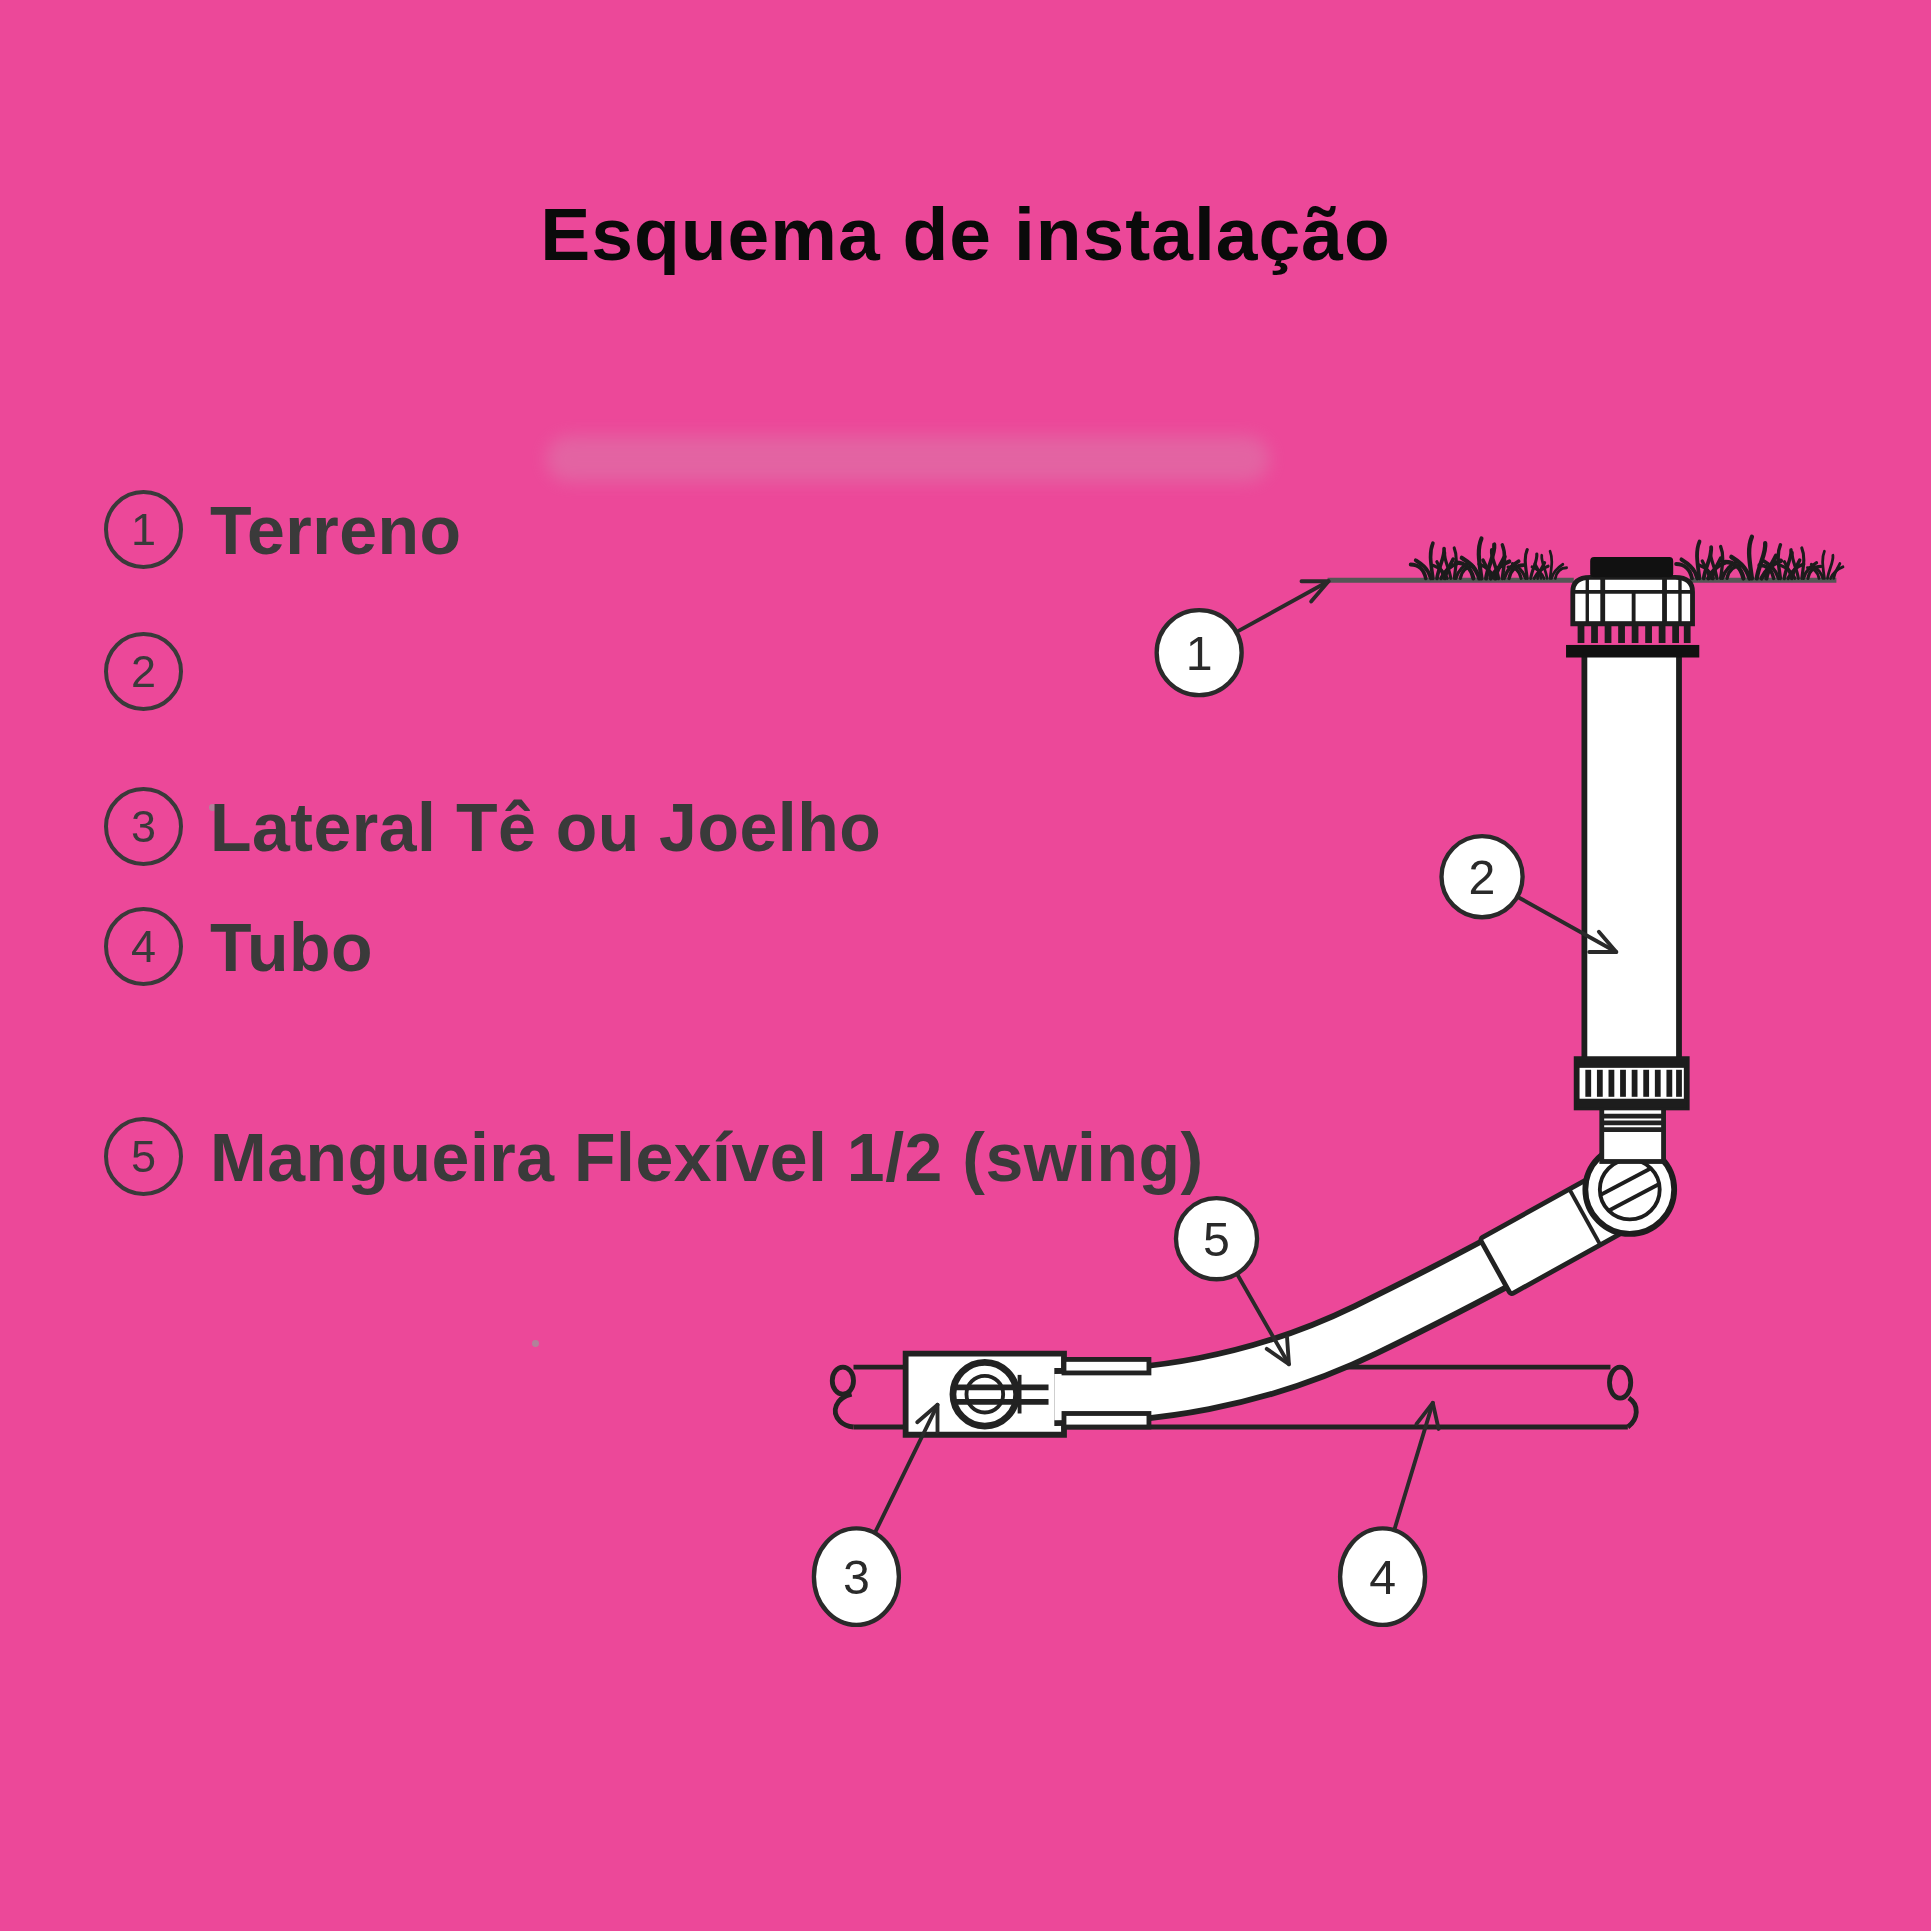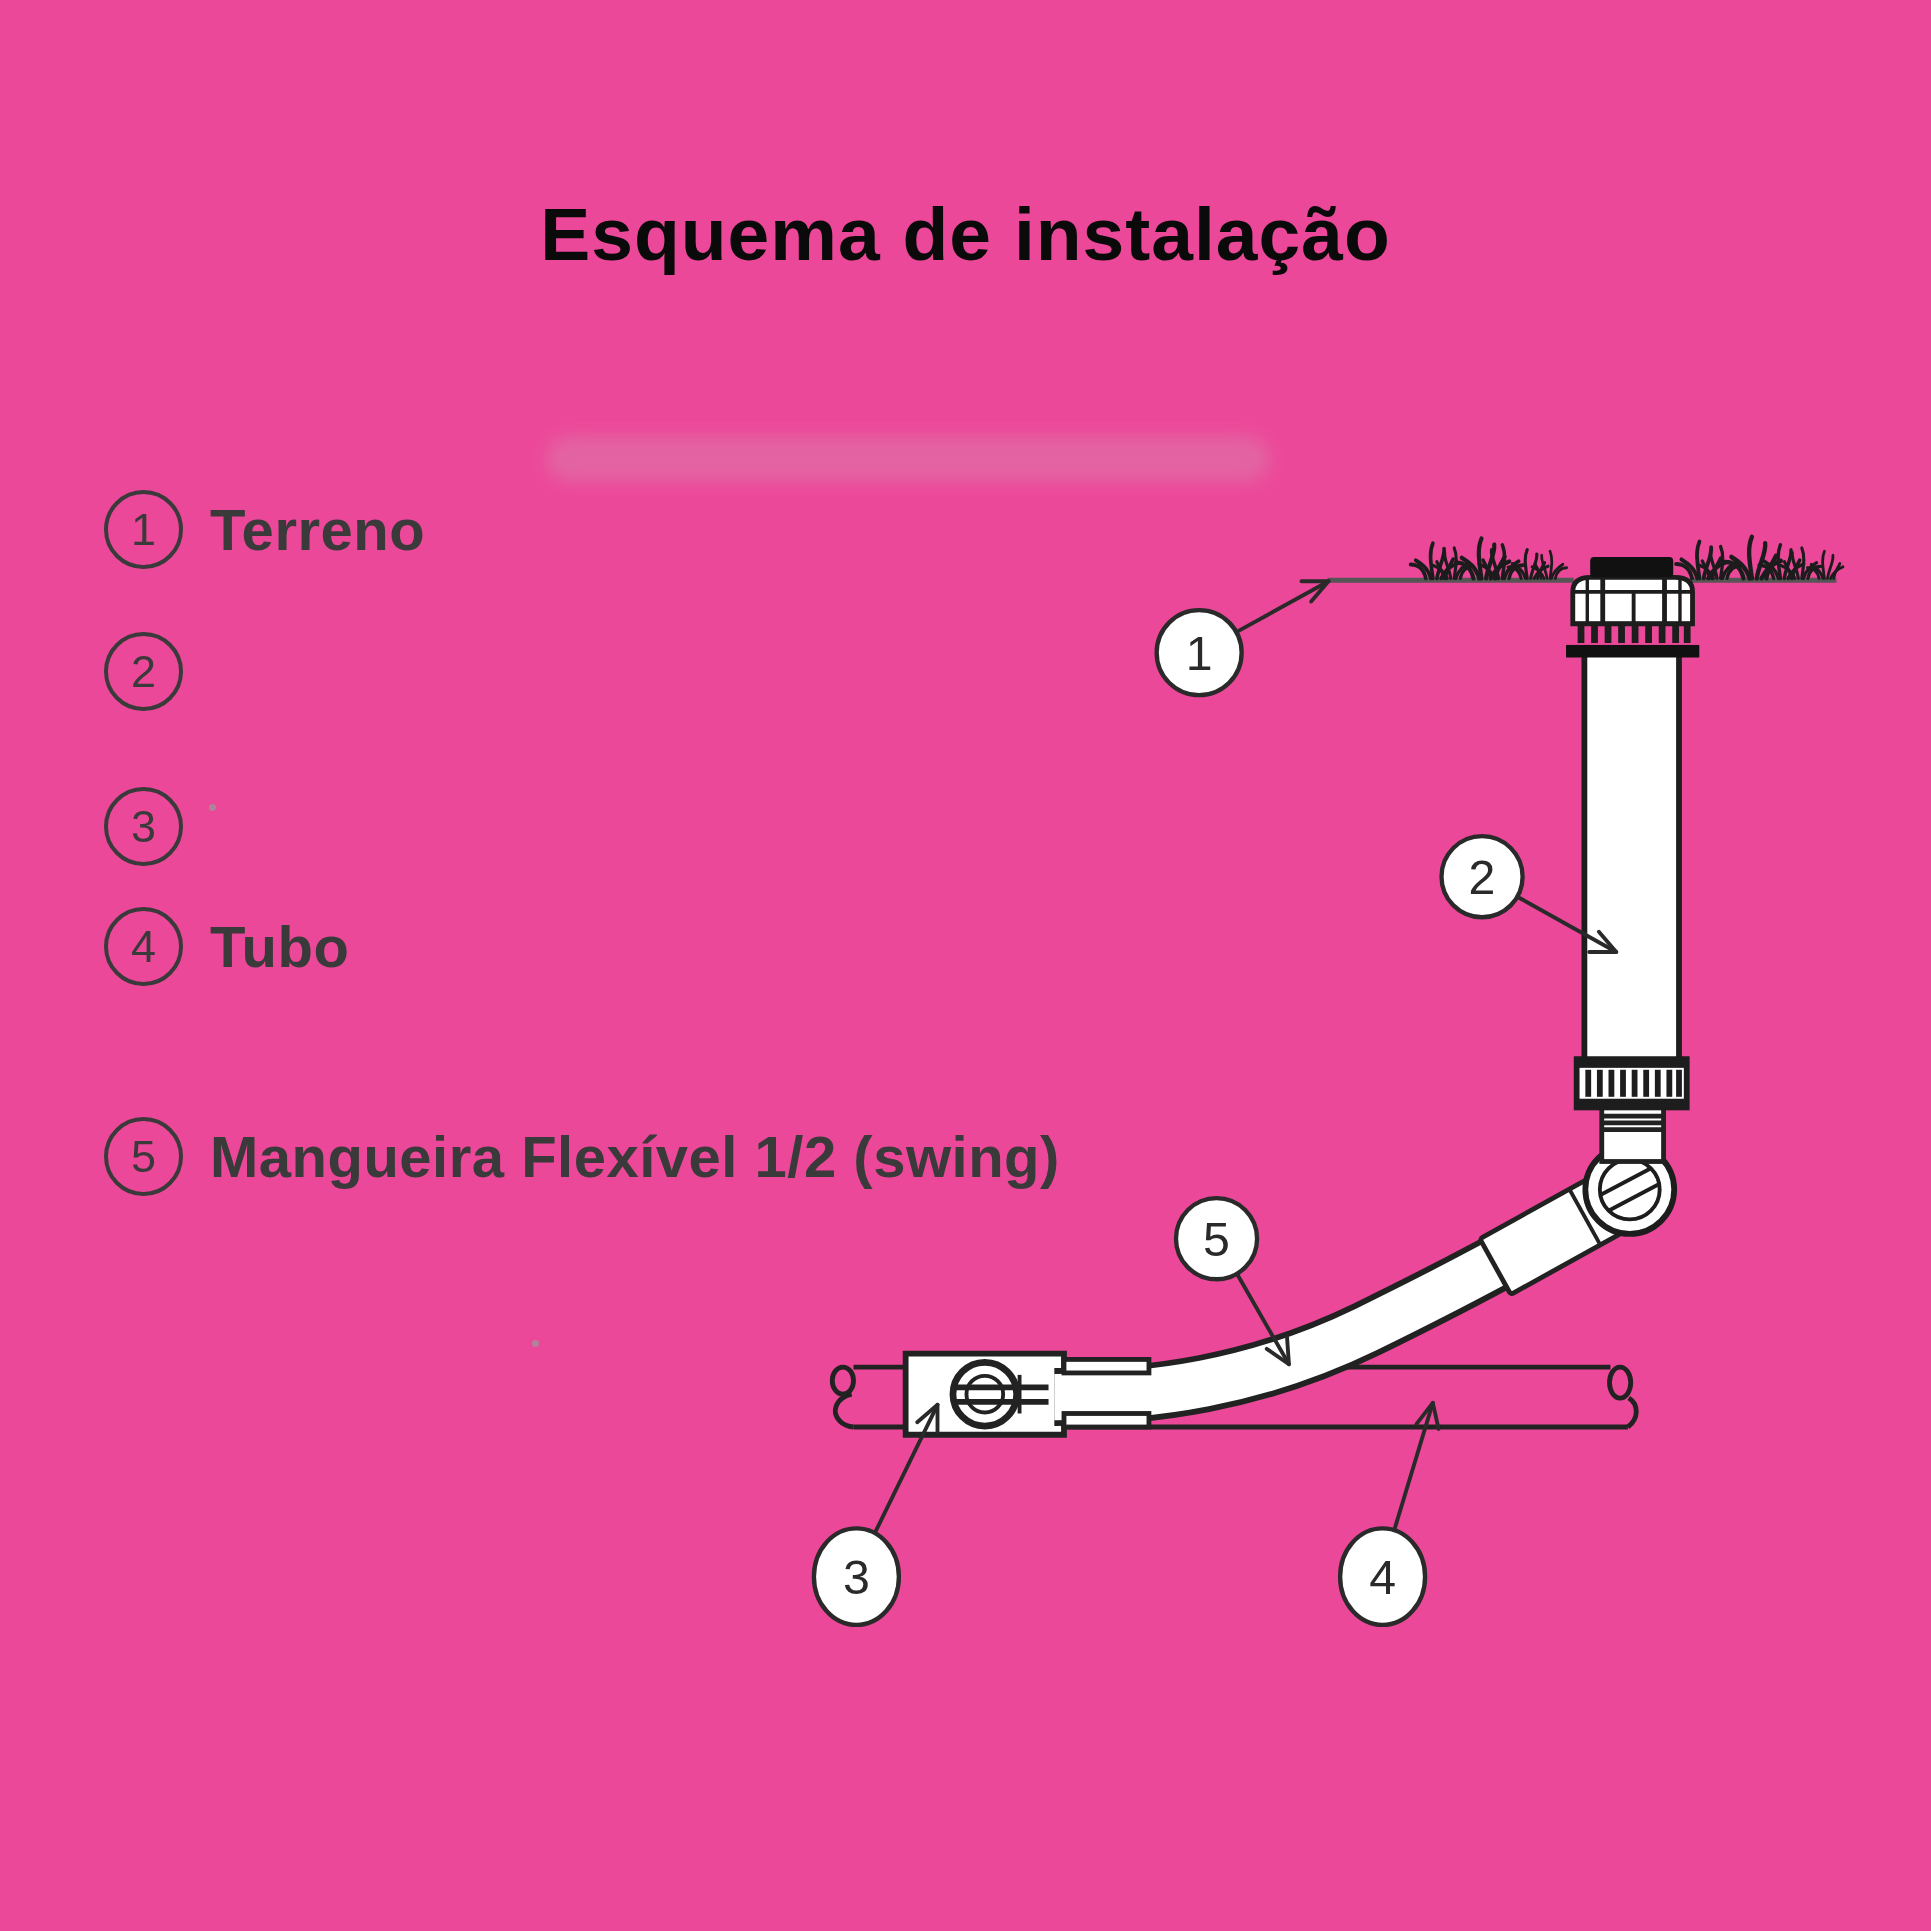--- a/index.html
+++ b/index.html
@@ -10,21 +10,21 @@
   .page-title{
     position:absolute;left:0;right:0;top:191px;margin:0;text-align:center;
     font-size:75px;font-weight:700;color:#0a0a0a;letter-spacing:1px;
   }
   .legend-item{position:absolute;left:104px;display:flex;align-items:center;gap:27px;height:91px;}
   .legend-circle{
     width:79px;height:79px;border:4.8px solid #3a3a3a;border-radius:50%;
     display:flex;align-items:center;justify-content:center;
     font-size:45px;color:#3a3a3a;box-sizing:border-box;flex:0 0 auto;
   }
-  .legend-label{font-size:58px;font-weight:700;color:#3a3a3a;white-space:nowrap;letter-spacing:0.5px;}
+  .legend-label{font-size:68px;font-weight:700;color:#3a3a3a;white-space:nowrap;letter-spacing:0.5px;}
   .smudge{
     position:absolute;left:546px;top:436px;width:724px;height:46px;border-radius:23px;
     background:#c4c4c4;opacity:0.22;filter:blur(8.7px);
   }
   .artifact-dot{position:absolute;width:6.8px;height:6.8px;border-radius:50%;background:#9a9a9a;opacity:0.7;}
   svg{position:absolute;left:0;top:0;}
 </style>
 </head>
 <body>
 
@@ -38,20 +38,21 @@
 
   <div class="legend-item" style="top:484px;">
     <div class="legend-circle">1</div>
     <div class="legend-label">Terreno</div>
   </div>
   <div class="legend-item" style="top:626px;">
     <div class="legend-circle">2</div>
   </div>
   <div class="legend-item" style="top:781px;">
     <div class="legend-circle">3</div>
+    <div class="legend-label">Lateral Tê ou Joelho</div>
   </div>
   <div class="legend-item" style="top:901px;">
     <div class="legend-circle">4</div>
     <div class="legend-label">Tubo</div>
   </div>
   <div class="legend-item" style="top:1111px;">
     <div class="legend-circle">5</div>
     <div class="legend-label">Mangueira Flexível 1/2 (swing)</div>
   </div>
 

